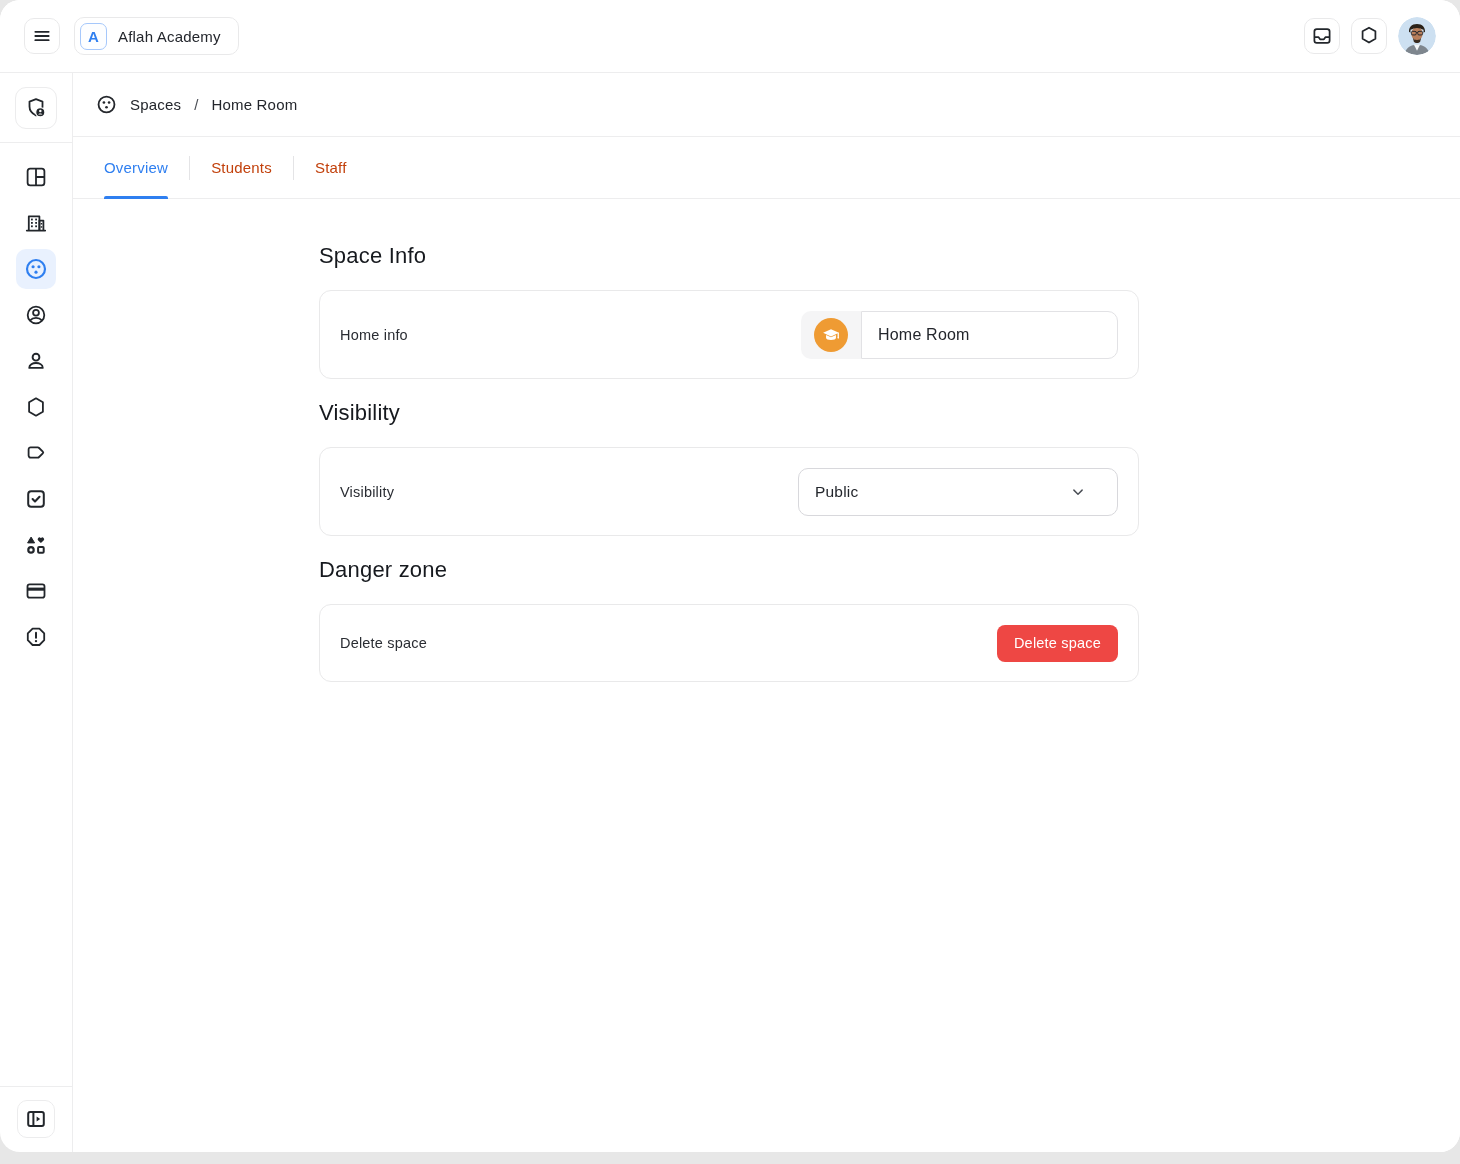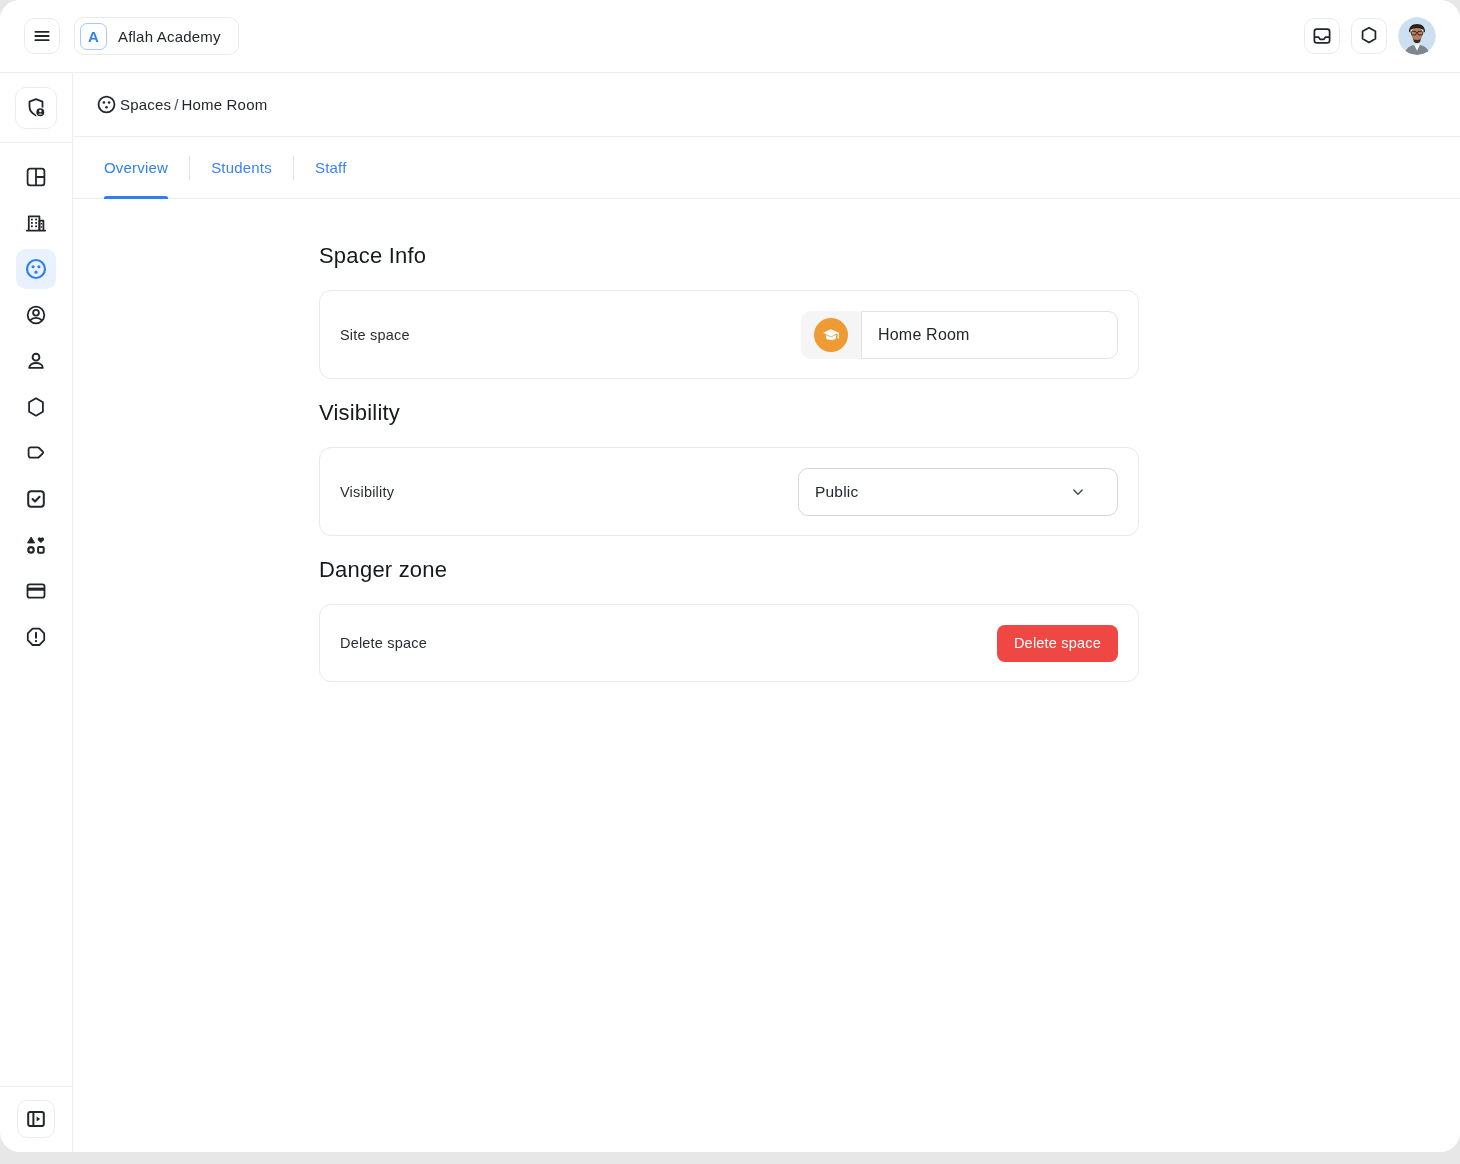--- a/index.html
+++ b/index.html
@@ -44,29 +44,29 @@
   .rail-item { width:40px; height:40px; border:none; background:transparent; border-radius:10px;
                display:flex; align-items:center; justify-content:center; cursor:pointer; }
   .rail-item.active { background:#e9f1fe; }
   .rail-bottom { margin-top:auto; width:73px; border-top:1px solid #ededee;
                  display:flex; justify-content:center; padding:13px 0 14px; }
   .collapse-btn { width:38px; height:38px; border:1px solid #ececed; border-radius:10px;
                   background:#fff; display:flex; align-items:center; justify-content:center;
                   cursor:pointer; }
   
   .main { flex:1; display:flex; flex-direction:column; min-width:0; background:#fff; }
-  .crumb-row { height:64px; flex-shrink:0; display:flex; align-items:center; gap:2px;
+  .crumb-row { height:64px; flex-shrink:0; display:flex; align-items:center; gap:12px;
                padding:0 22px; border-bottom:1px solid #ededee; }
   .crumb-link { font-size:15px; color:#23262c; cursor:pointer; letter-spacing:.2px; }
   .crumb-sep { font-size:15px; color:#4a4e55; margin:0 1px; }
   .crumb-current { font-size:15px; color:#23262c; letter-spacing:.2px; }
   .tabs-row { height:62px; flex-shrink:0; display:flex; align-items:center;
               padding:0 10px; border-bottom:1px solid #ededee; }
   .tab { position:relative; height:100%; display:flex; align-items:center; padding:0 21px;
-         font-size:15px; color:#3b82f6; background:none; border:none; cursor:pointer;
+         font-size:15px; color:#c2410c; background:none; border:none; cursor:pointer;
          letter-spacing:.2px; }
   .tab.active { color:#2f7ff0;text-align:center; }
   .tab.active::after { content:""; position:absolute; left:21px; right:21px; bottom:-1px;
                        height:3px; background:#2f7ff0; border-radius:2px 2px 0 0; }
   .tab-sep { width:1px; height:24px; background:#e4e4e6; }
   .content { flex:1; overflow:auto; padding:44px 24px 40px 246px; }
   .section-title { font-size:22px; font-weight:500; color:#16191e; letter-spacing:.2px;
                    margin:0 0 21px; }
   .card { width:820px; border:1px solid #e9e9ea; border-radius:12px; background:#fff;
           display:flex; align-items:center; justify-content:space-between;
@@ -305,21 +305,21 @@
         <span class="tab-sep"></span>
         <button class="tab">Students</button>
         <span class="tab-sep"></span>
         <button class="tab">Staff</button>
       </div>
 
       <div class="content">
 
         <h2 class="section-title">Space Info</h2>
         <div class="card">
-          <span class="field-label">Site space</span>
+          <span class="field-label">Home info</span>
           <div class="input-group">
             <div class="icon-box">
               <span class="orange-circle">
                 <span>
                   <svg width="22" height="22" viewBox="0 0 24 24" fill="none">
                     <path d="M12 5.6L3.4 9.6 12 13.6l8.6-4z" fill="#fff"></path>
                     <path d="M6.6 11.9v3c0 1.4 2.4 2.5 5.4 2.5s5.4-1.1 5.4-2.5v-3L12 14.4z" fill="#fff"></path>
                     <path d="M19.9 10v4.4" stroke="#fff" stroke-width="1.4" stroke-linecap="round"></path>
                     <circle cx="19.9" cy="15.1" r="0.9" fill="#fff"></circle>
                   </svg>

